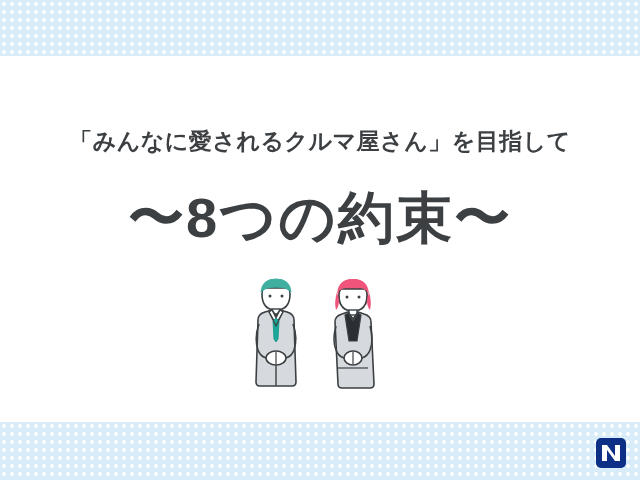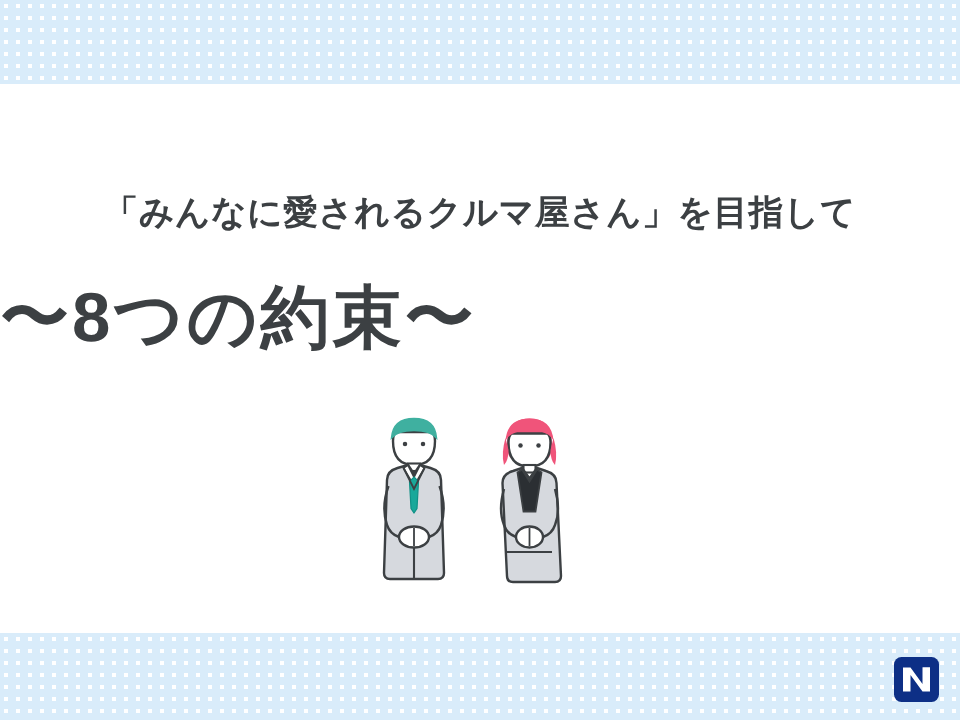--- a/index.html
+++ b/index.html
@@ -62,21 +62,22 @@
     font-weight: bold;
     letter-spacing: 0.5px;
     color: #3c4043;
     white-space: nowrap;
   }
   .subhead {
     position: absolute;
     left: 0;
     top: 181px;
     width: 640px;
-    font-size: 46px;
+    text-align: center;
+    font-size: 56px;
     font-weight: bold;
     letter-spacing: 2px;
     color: #3c4043;
     white-space: nowrap;
   }
 
   
   .illustration {
     position: absolute;
     left: 228px;

